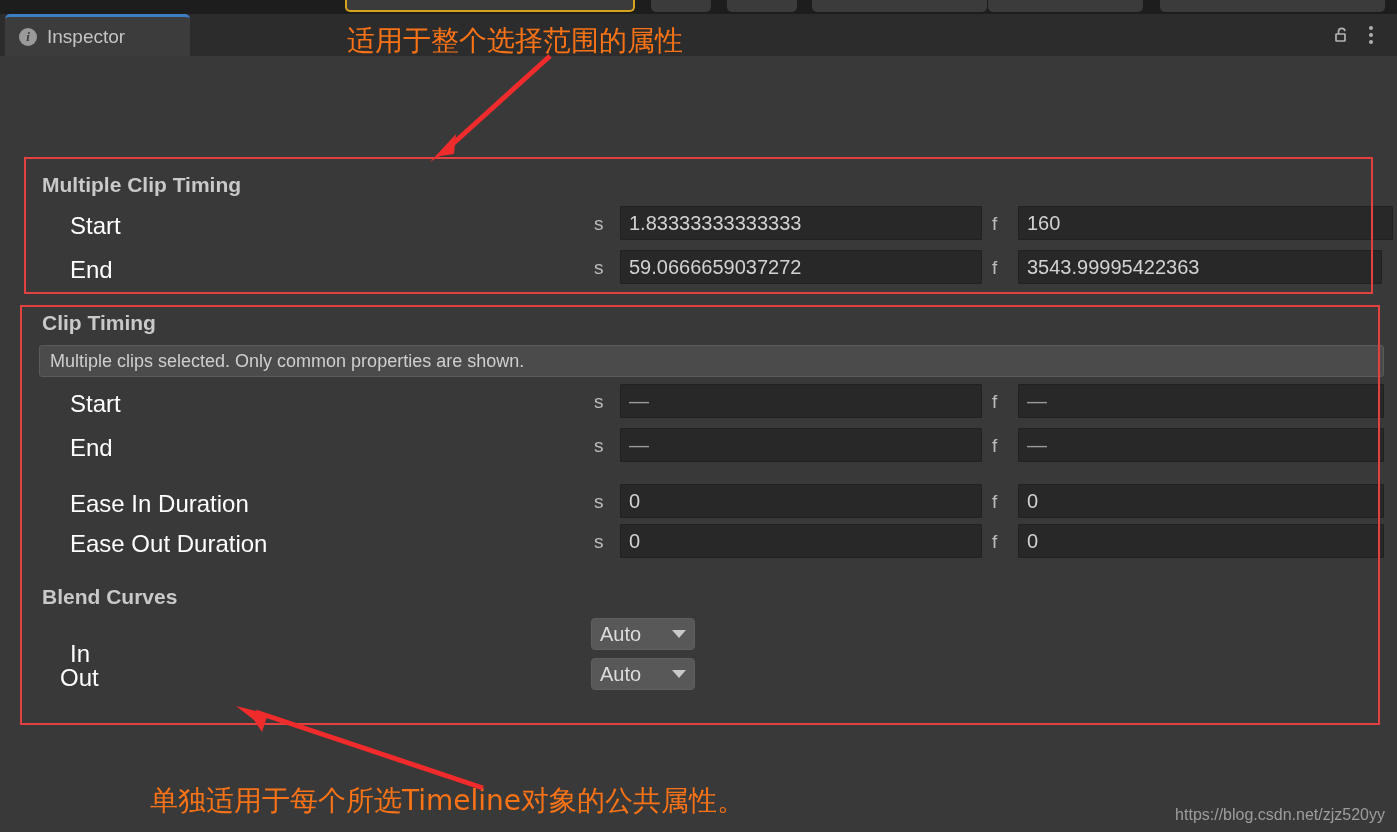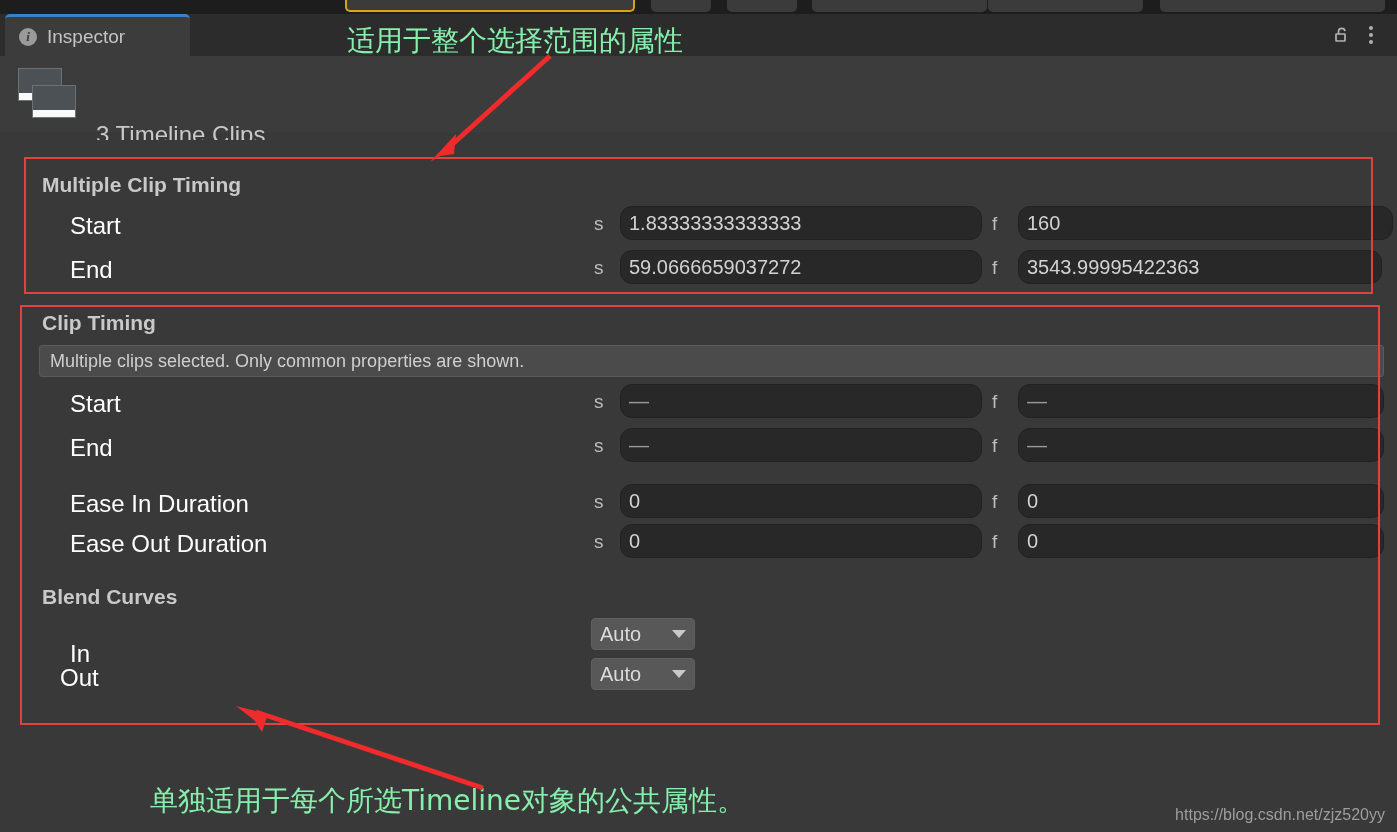--- a/index.html
+++ b/index.html
@@ -81,21 +81,21 @@
   .body-area {
     position: absolute; left: 0; top: 140px; width: 1397px; height: 692px;
     background: #393939;
   }
 
   .section-title { color: #c9c9c9; font-size: 21px; font-weight: bold; }
   .row-label { color: #ffffff; font-size: 24px; }
   .unit { color: #bdbdbd; font-size: 19px; }
 
   .field {
-    background: #282828; border: 1px solid #212121; border-radius: 12px;
+    background: #282828; border: 1px solid #212121; border-radius: 1px;
     height: 34px; color: #d2d2d2; font-size: 20px;
     display: flex; align-items: center; padding: 0 8px;
     font-family: "Liberation Sans", "DejaVu Sans", sans-serif;
   }
   .field.dash { color: #9a9a9a; letter-spacing: -1px; }
 
   .helpbox {
     background: #4b4b4b; border: 1px solid #5a5a5a; border-radius: 3px;
     height: 32px; display: flex; align-items: center; padding-left: 10px;
     color: #cfcfcf; font-size: 18px;
@@ -109,21 +109,21 @@
   }
   .caret {
     width: 0; height: 0; border-left: 7px solid transparent;
     border-right: 7px solid transparent; border-top: 8px solid #c9c9c9;
   }
 
   
   .redbox { position: absolute; border: 2px solid #e34040; pointer-events: none; }
 
   .anno-text {
-    position: absolute; color: #86efac; font-size: 28px;
+    position: absolute; color: #f97316; font-size: 28px;
     font-family: "DejaVu Sans", "Liberation Sans", sans-serif;
     white-space: nowrap;
   }
   .arrow-svg { position: absolute; pointer-events: none; }
 
   .watermark {
     position: absolute; right: 12px; bottom: 8px;
     color: #9d9d9d; font-size: 16px;
   }
 </style>
@@ -152,27 +152,20 @@
       <rect x="3" y="9" width="9" height="7" rx="0.6" fill="none" stroke="#b3b3b3" stroke-width="1.7"></rect>
     </svg>
 
     <div class="kebab-icon">
       <i></i>
         <i></i>
         <i></i>
     </div>
   </div>
 
-  <div class="objheader">
-    <div class="clips-icon">
-      <div class="c1"></div>
-        <div class="c2"></div>
-    </div>
-    <div class="obj-title">3 Timeline Clips</div>
-  </div>
 
   <div class="body-area">
 
     <div>
       <div class="section-title" style="position:absolute; left:42px; top:33px;">Multiple Clip Timing</div>
 
       <div>
         <div class="row-label" style="position:absolute; left:70px; top:72px;">Start</div>
         <div class="unit" style="position:absolute; left:594px; top:73px;">s</div>
         <div class="field" style="position:absolute; left:620px; top:66px; width:362px;">1.83333333333333</div>

